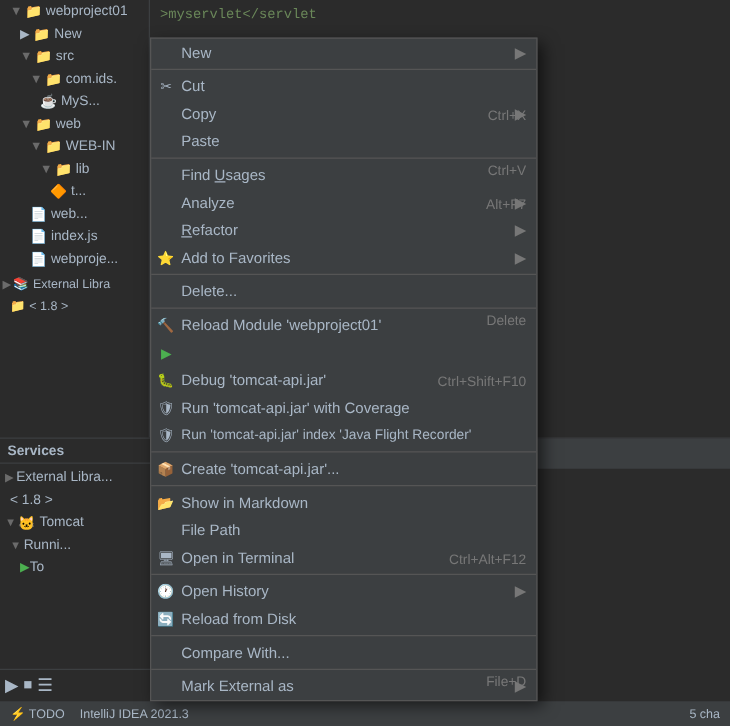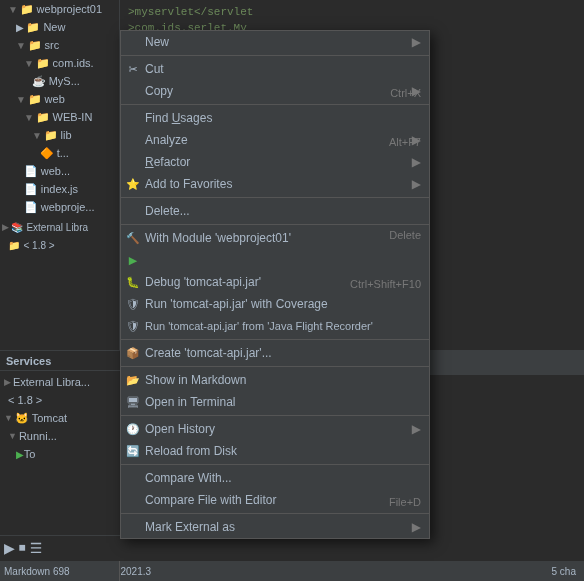--- a/index.html
+++ b/index.html
@@ -281,23 +281,20 @@
     <div class="tree-item tree-indent-1">
       <span class="icon folder-icon" style="font-size:10px;">📁</span>
       <span style="font-size:10px;">&lt; 1.8 &gt;</span>
     </div>
   </div>
 
   <div class="code-editor">
     <div class="code-line" style="margin-top:4px;">
       <span style="color:#6a8759;">&gt;myservlet&lt;/servlet</span>
     </div>
-    <div class="code-line">
-      <span style="color:#6a8759;">&gt;com.ids.serlet.My</span>
-    </div>
     <div class="code-line">&nbsp;</div>
     <div class="code-line">
       <span style="color:#6a8759;">&gt;myservlet&lt;/servlet</span>
     </div>
     <div class="code-line">
       <span style="color:#ffa07a;">&nbsp;&nbsp;&nbsp;&nbsp;&nbsp;</span>
       <span style="color:#6a8759;">/test&lt;/url-pattern&gt;</span>
     </div>
     <div class="code-line">
       <span style="color:#cc7832;">&gt;</span>
@@ -374,20 +371,25 @@
       <span>Cut</span>
       <span class="shortcut">Ctrl+X</span>
     </div>
 
     <div class="menu-item">
       <span class="item-icon"></span>
       <span>Copy</span>
       <span class="submenu-arrow">▶</span>
     </div>
 
+    <div class="menu-item">
+      <span class="item-icon"></span>
+      <span>Paste</span>
+      <span class="shortcut">Ctrl+V</span>
+    </div>
     <div class="menu-separator"></div>
 
     <div class="menu-item">
       <span class="item-icon"></span>
       <span>Find <u>U</u>sages</span>
       <span class="shortcut">Alt+F7</span>
     </div>
 
     <div class="menu-item">
       <span class="item-icon"></span>
@@ -410,55 +412,60 @@
 
     <div class="menu-item">
       <span class="item-icon"></span>
       <span>Delete...</span>
       <span class="shortcut">Delete</span>
     </div>
     <div class="menu-separator"></div>
 
     <div class="menu-item">
       <span class="item-icon">🔨</span>
-      <span>With Module 'webproject01'</span>
+      <span>Reload Module 'webproject01'</span>
     </div>
 
     <div class="menu-item">
       <span class="item-icon" style="color:#4caf50;">▶</span>
       <span class="shortcut">Ctrl+Shift+F10</span>
     </div>
 
     <div class="menu-item">
       <span class="item-icon">🐛</span>
       <span>Debug 'tomcat-api.jar'</span>
     </div>
 
     <div class="menu-item">
       <span class="item-icon">🛡</span>
       <span>Run 'tomcat-api.jar' with Coverage</span>
     </div>
 
     <div class="menu-item">
       <span class="item-icon">🛡</span>
-      <span style="font-size:11px;">Run 'tomcat-api.jar' from 'Java Flight Recorder'</span>
+      <span style="font-size:11px;">Run 'tomcat-api.jar' index 'Java Flight Recorder'</span>
     </div>
     <div class="menu-separator"></div>
 
     <div class="menu-item">
       <span class="item-icon">📦</span>
       <span>Create 'tomcat-api.jar'...</span>
     </div>
     <div class="menu-separator"></div>
 
     <div class="menu-item">
       <span class="item-icon">📂</span>
       <span>Show in Markdown</span>
     </div>
 
+    <div class="menu-item">
+      <span class="item-icon"></span>
+      <span>File Path</span>
+      <span class="shortcut">Ctrl+Alt+F12</span>
+    </div>
 
     <div class="menu-item">
       <span class="item-icon">🖥</span>
       <span>Open in Terminal</span>
     </div>
     <div class="menu-separator"></div>
 
     <div class="menu-item">
       <span class="item-icon">🕐</span>
       <span>Open History</span>
@@ -470,37 +477,30 @@
       <span>Reload from Disk</span>
     </div>
     <div class="menu-separator"></div>
 
     <div class="menu-item">
       <span class="item-icon"></span>
       <span>Compare With...</span>
       <span class="shortcut">File+D</span>
     </div>
 
-    <div class="menu-item">
-      <span class="item-icon"></span>
-      <span>Compare File with Editor</span>
-    </div>
     <div class="menu-separator"></div>
 
     <div class="menu-item">
       <span class="item-icon"></span>
       <span>Mark External as</span>
       <span class="submenu-arrow">▶</span>
     </div>
 
   </div>
 
   <div class="status-bar">
     <span>⚡ TODO</span>
     <span>IntelliJ IDEA 2021.3</span>
     <span style="margin-left:auto;padding-left:29px;">5 cha</span>
   </div>
 
-  <div style="position:absolute; bottom:0; left:0; width:120px; height:20px; background:#3c3f41; display:flex; align-items:center; padding:0 4px; font-size:10px; color:#a9b7c6; border-right:1px solid #555;">
-    <span>Markdown  698</span>
-  </div>
 
 </div>
 
 </body></html>

